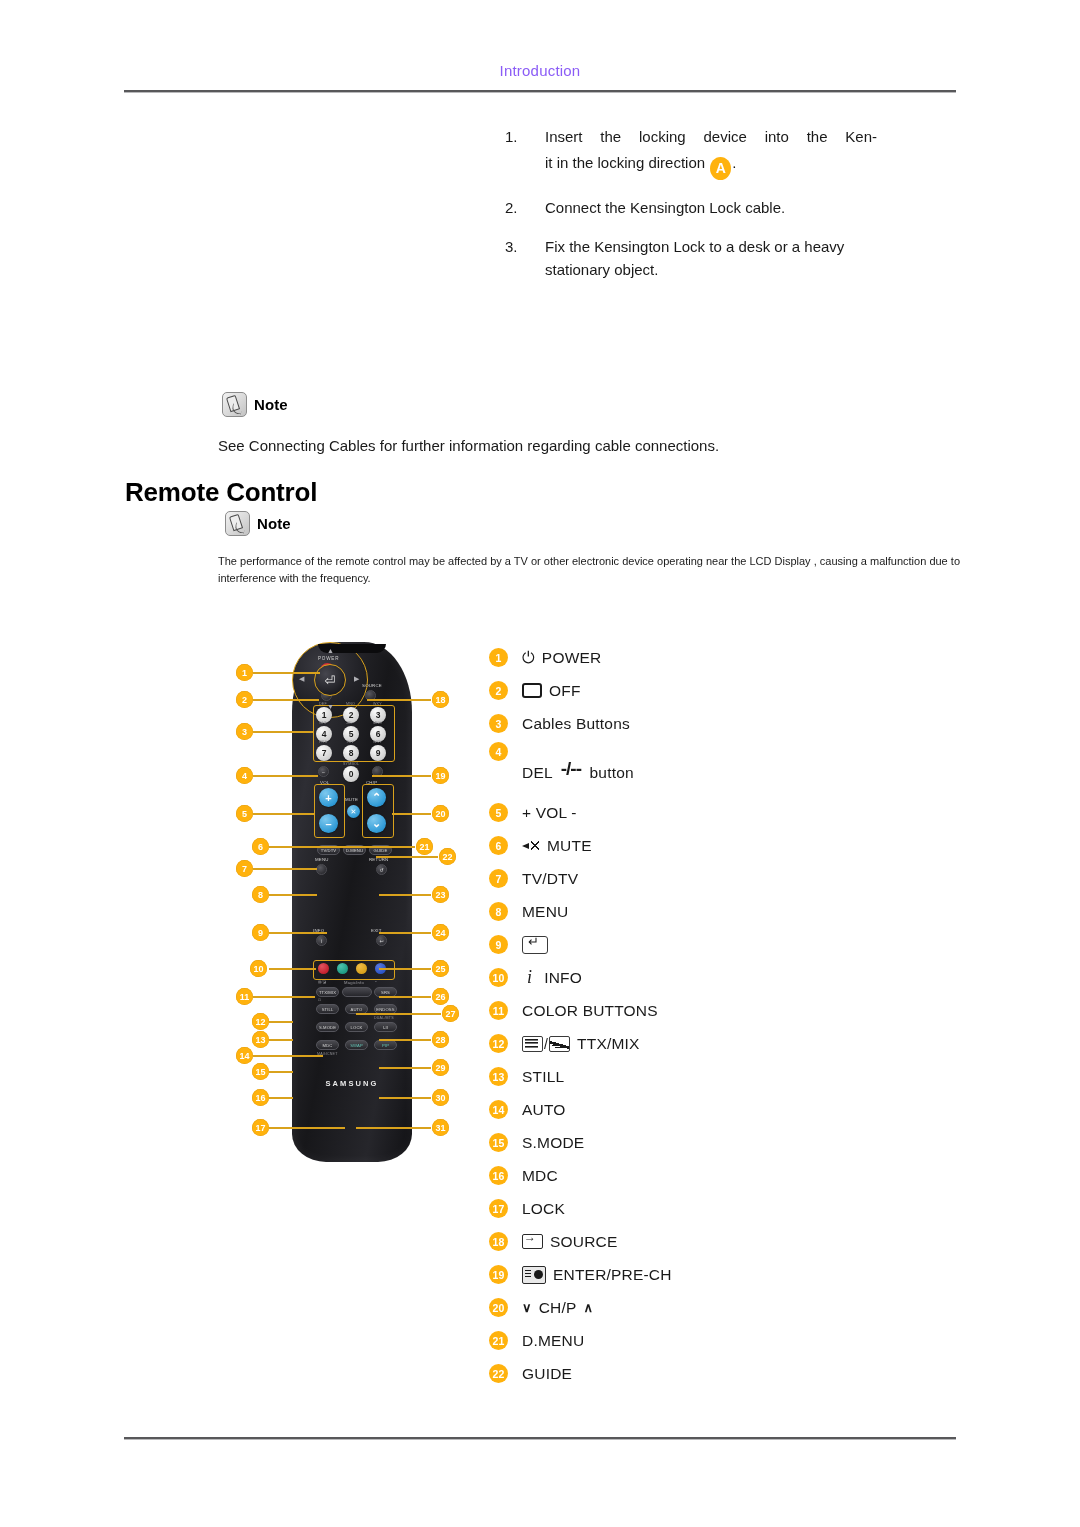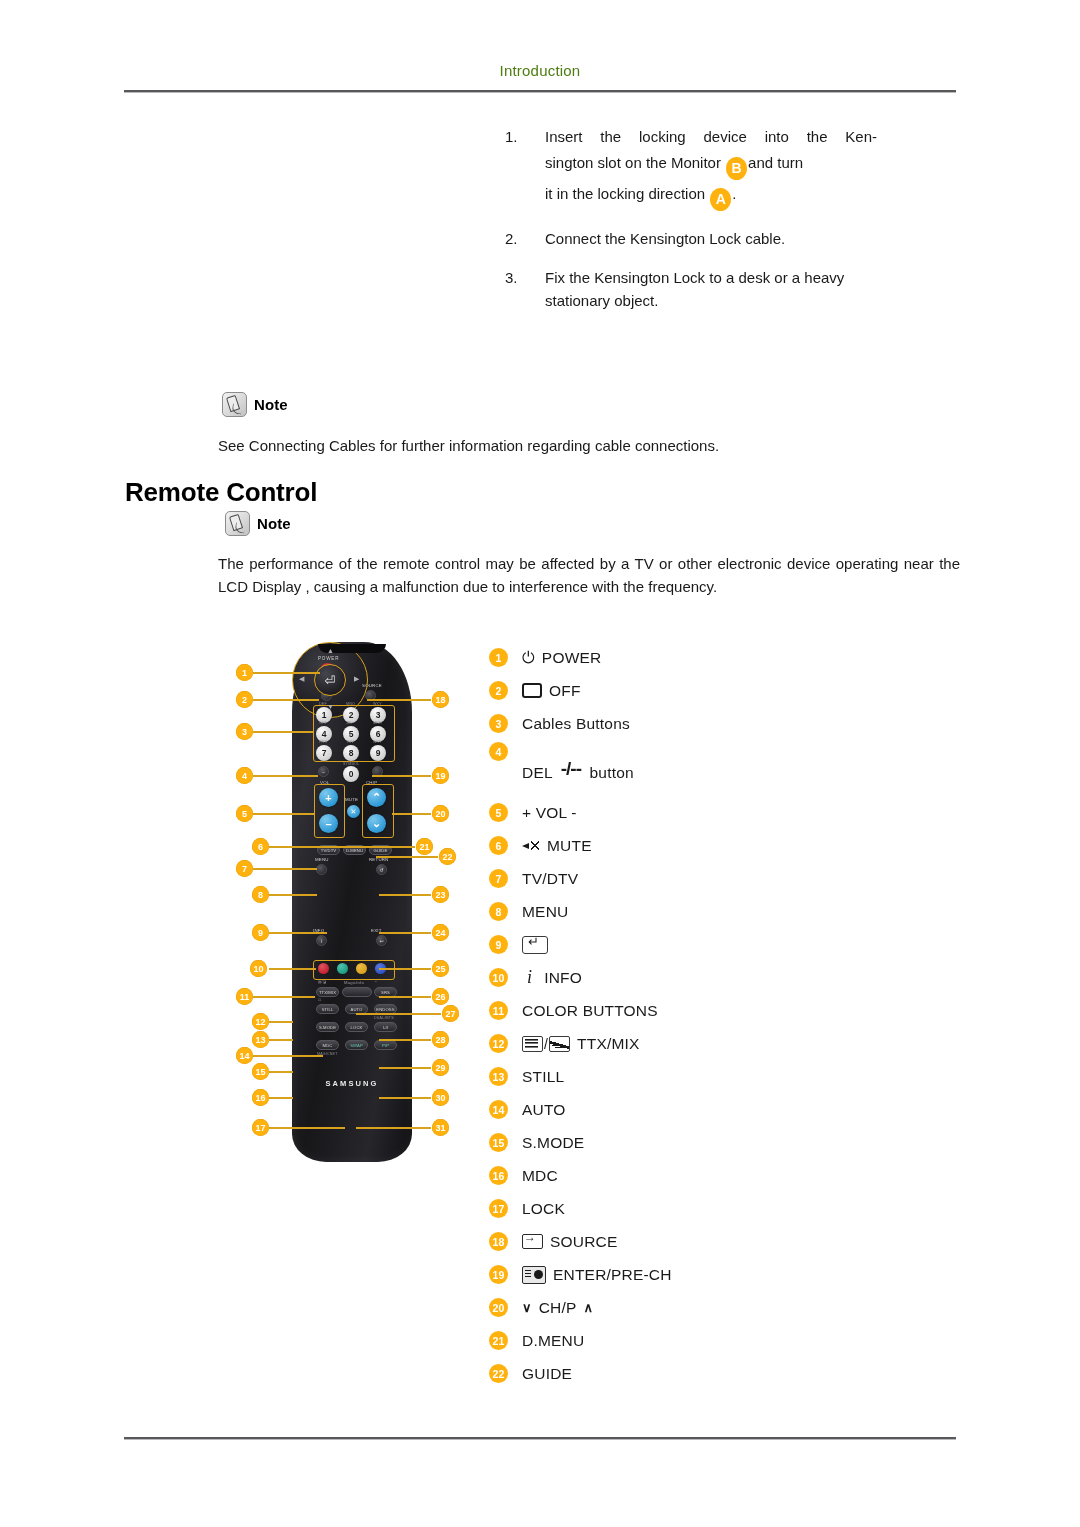--- a/index.html
+++ b/index.html
@@ -17,21 +17,21 @@
   }
 
   
   .page-header {
     position: absolute;
     left: 124px;
     top: 62px;
     width: 832px;
     text-align: center;
     font-size: 15px;
-    color: #4d7c0f;
+    color: #8b5cf6;
     letter-spacing: .2px;
   }
   .rule {
     position: absolute;
     left: 124px;
     width: 832px;
     height: 0;
     border-top: 2px solid #58585a;
     border-bottom: 1px solid #b9b9bb;
   }
@@ -143,21 +143,21 @@
     top: 477px;
     font-size: 26px;
     font-weight: bold;
     letter-spacing: -0.2px;
   }
   .rc-para {
     position: absolute;
     left: 218px;
     top: 553px;
     width: 742px;
-    font-size: 15px;
+    font-size: 11px;
     line-height: 1.52;
     color: #1a1a1a;
     text-align: justify;
   }
 
   
   .remote-fig {
     position: absolute;
     left: 236px;
     top: 638px;
@@ -453,24 +453,20 @@
   <span>Introduction</span>
 </div>
 <div class="rule rule-top"></div>
 
 <div class="kens-block">
 
   <ul class="olist">
     <li>
       <span class="num">1.</span>
       <span class="just" style="display:block; text-align:justify; text-align-last:justify;">Insert the locking device into the Ken-</span>
-      <span style="display:block; margin-top:3px;">
-        <span>sington slot on the Monitor</span>
-        <span class="badge-letter">B</span><span>and turn</span>
-      </span>
       <span style="display:block; margin-top:3px;">
         <span>it in the locking direction</span>
         <span class="badge-letter">A</span><span>.</span>
       </span>
     </li>
     <li>
       <span class="num">2.</span>
       <span>Connect the Kensington Lock cable.</span>
     </li>
     <li>

